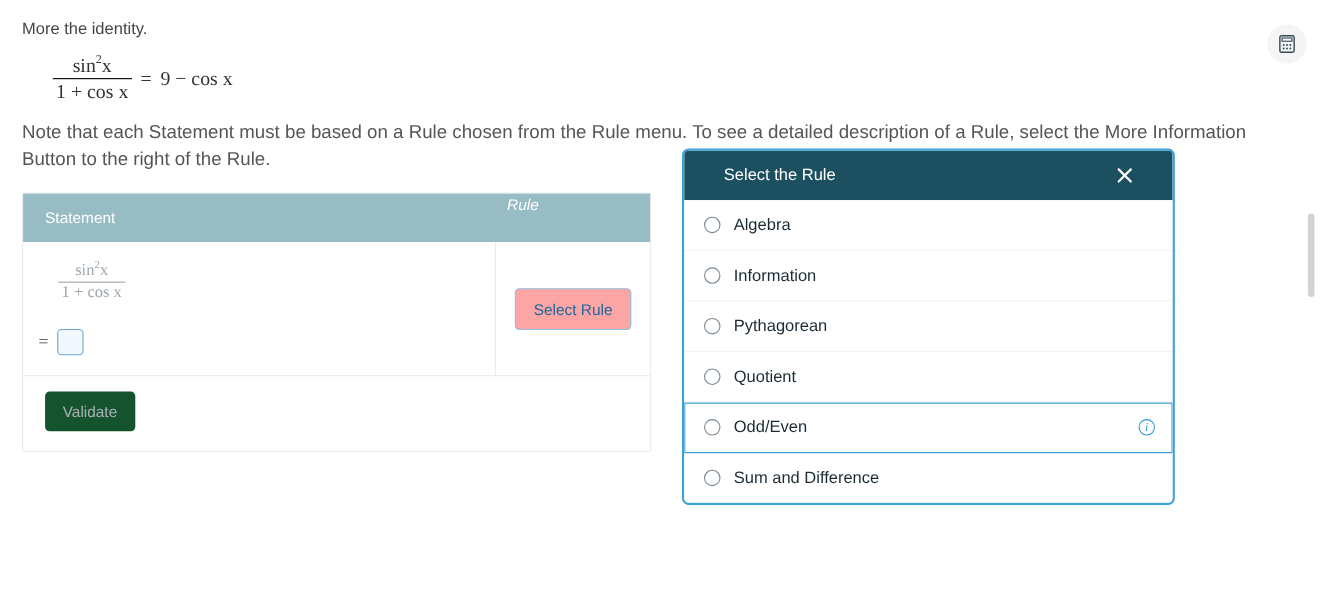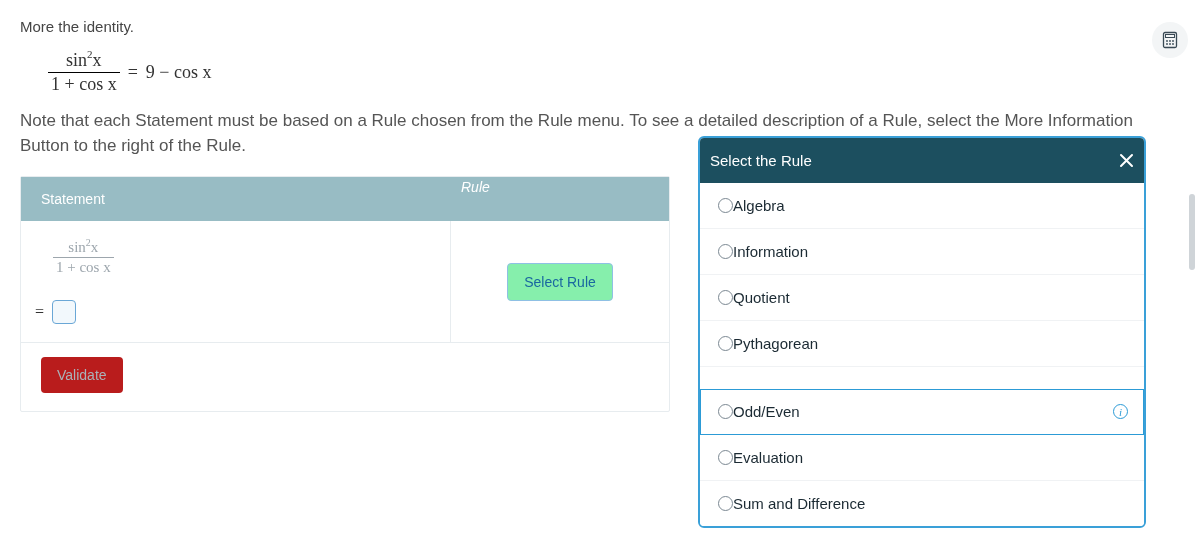--- a/index.html
+++ b/index.html
@@ -27,21 +27,21 @@
 .frac .sup { font-size: 11px; vertical-align: super; position: relative; top: -1px; }
 .note { font-size: 17px; color: #555; line-height: 1.45; margin-bottom: 18px; max-width: 1120px; }
 
 .workarea {
   display: flex;
   gap: 28px;
   align-items: flex-start;
 }
 
 .left-panel {
-  width: 650px;
+  width: 572px;
   border: 1px solid #e7ecef;
   border-radius: 2px;
 }
 .table-header {
   display: flex;
   background: #98bcc4;
   color: #fff;
   font-size: 14px;
 }
 .th-stmt { flex: 0 0 430px; padding: 14px 20px; }
@@ -85,72 +85,72 @@
   width: 24px;
   height: 24px;
   border: 1.4px solid #6aa7d6;
   border-radius: 4px;
   background: #f2f8fc;
 }
 
 .select-rule-btn {
   border: 1px solid #8fc0e4;
   color: #1967a0;
-  background: #86efac;
+  background: #fca5a5;
   padding: 10px 16px;
   font-size: 14px;
   border-radius: 4px;
   cursor: pointer;
 }
 
 .validate-row { padding: 14px 20px 18px; border-top: 1px solid #e7ecef; }
 .validate-btn {
-  background: #b91c1c;
+  background: #14532d;
   color: #aab2b8;
   border: none;
   padding: 10px 16px;
   font-size: 14px;
   border-radius: 4px;
 }
 
 
 .rule-popup {
   width: 448px;
   border: 2px solid #3aa0d8;
   border-radius: 6px;
   overflow: hidden;
   margin-top: -40px;
 }
 .rule-head {
   background: #1c4f5f;
   color: #fff;
-  padding: 14px 10px;
+  padding: 14px 36px;
   display: flex;
   align-items: center;
   justify-content: space-between;
   font-size: 15px;
 }
 .close-x { cursor: pointer; display:flex; }
 .rule-list { background: #fff; }
 .rule-item {
   display: flex;
   align-items: center;
+  gap: 12px;
   padding: 14px 18px;
   font-size: 15px;
   color: #1b2a33;
   border-bottom: 1px solid #f0f2f4;
   cursor: pointer;
   position: relative;
 }
 .rule-item:last-child { border-bottom: none; }
 .rule-item.highlight {
   outline: 1.5px solid #2c9bd6;
   outline-offset: -1.5px;
   z-index: 1;
-  margin-top: 22px;
 }
 .radio-o {
   width: 15px; height: 15px;
   border: 1.6px solid #7b8892;
   border-radius: 50%;
   flex: 0 0 15px;
 }
 .info-i {
   position: absolute;
   right: 16px;
@@ -239,34 +239,30 @@
         <div class="rule-item">
           <span class="radio-o"></span>
           <span>Algebra</span>
         </div>
         <div class="rule-item">
           <span class="radio-o"></span>
           <span>Information</span>
         </div>
         <div class="rule-item">
           <span class="radio-o"></span>
+          <span>Pythagorean</span>
+        </div>
+        <div class="rule-item">
+          <span class="radio-o"></span>
           <span>Quotient</span>
-        </div>
-        <div class="rule-item">
-          <span class="radio-o"></span>
-          <span>Pythagorean</span>
         </div>
         <div class="rule-item highlight">
           <span class="radio-o"></span>
           <span>Odd/Even</span>
           <span class="info-i">i</span>
-        </div>
-        <div class="rule-item">
-          <span class="radio-o"></span>
-          <span>Evaluation</span>
         </div>
         <div class="rule-item">
           <span class="radio-o"></span>
           <span>Sum and Difference</span>
         </div>
       </div>
   </div>
 </div>
 
 <div class="float-btn">

